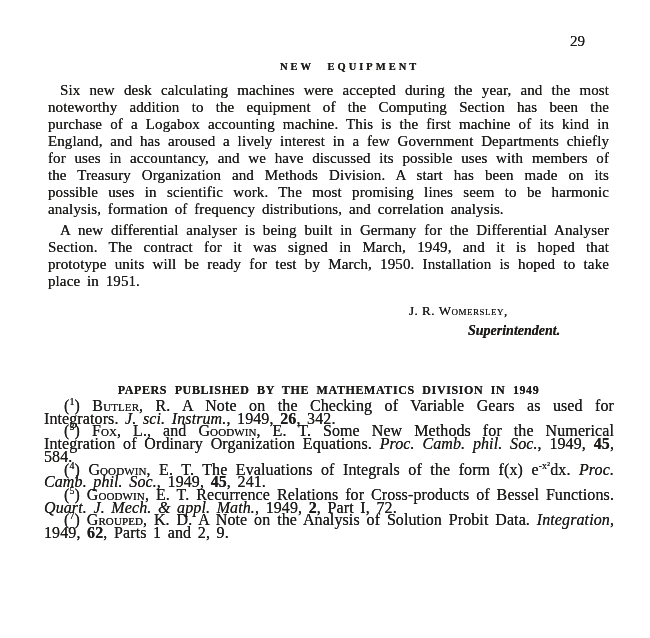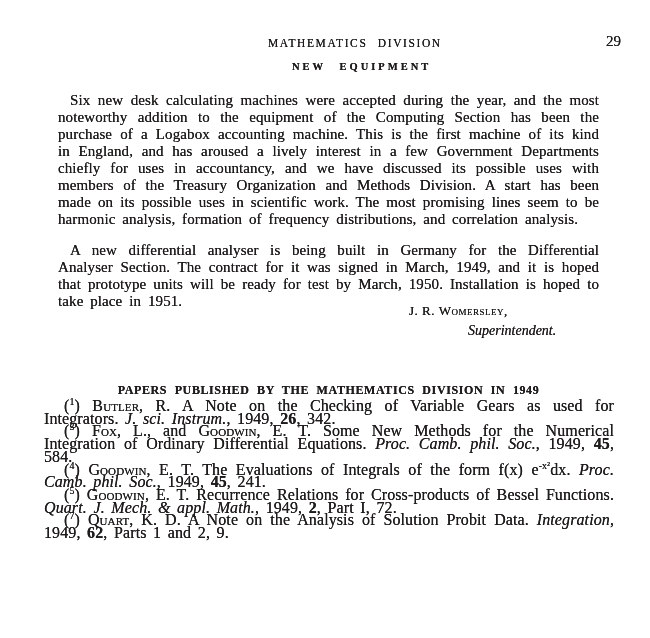--- a/index.html
+++ b/index.html
@@ -11,37 +11,37 @@
     color: #1e1d1b;
     font-family: "Liberation Serif", serif;
     overflow: hidden;
     text-shadow: 0 0 0.35px currentColor;
   }
   .running-head { position: absolute; top: 36px; left: 0; width: 650px; height: 18px; }
   .rh-title {
     position: absolute; left: 268px; top: 1px;
     font-size: 11.5px; letter-spacing: 1.6px; word-spacing: 6px;
   }
-  .rh-page { position: absolute; left: 606px; top: -3px; font-size: 15px; }
+  .rh-page { position: absolute; left: 570px; top: -3px; font-size: 15px; }
   .eq-heading {
-    position: absolute; top: 61px; left: 292px; margin: 0;
+    position: absolute; top: 61px; left: 280px; margin: 0;
     font-size: 10.5px; font-weight: bold; letter-spacing: 3px; word-spacing: 8px;
   }
   .body-text { position: absolute; top: 78px; left: 44px; width: 569px; }
   .body-para {
-    margin: 14px; text-indent: 12px; text-align: justify;
+    margin: 4px; text-indent: 12px; text-align: justify;
     font-size: 15px; line-height: 17px; letter-spacing: 0.1px; word-spacing: 3px;
   }
   .sig-name {
     position: absolute; top: 303px; left: 409px;
     font-size: 13px; letter-spacing: 0.5px;
   }
   .sig-role {
     position: absolute; top: 323px; left: 468px;
-    font-size: 14px; font-style: italic;
+    font-size: 14px; font-style: italic; font-weight: bold;
   }
   .papers-heading {
     position: absolute; top: 383px; left: 44px; width: 569px; margin: 0;
     text-align: center; font-size: 12px; font-weight: bold;
     letter-spacing: 0.6px; word-spacing: 4px;
   }
   .bib-list { position: absolute; top: 400px; left: 44px; width: 570px; }
   .bib-entry {
     margin: 0; text-indent: 20px; text-align: justify;
     font-size: 16px; line-height: 12.7px; letter-spacing: 0.1px; word-spacing: 2.5px;
@@ -50,37 +50,36 @@
   .i  { font-style: italic; }
   .b  { font-weight: bold; }
   sup { font-size: 0.62em; vertical-align: super; line-height: 0; }
 </style>
 </head>
 <body>
 
 <div class="page">
 
   <div class="running-head">
-    <span class="rh-title">MATHEMATICS DIVISION</span>
     <span class="rh-page">29</span>
   </div>
 
   <h2 class="eq-heading">NEW EQUIPMENT</h2>
 
   <div class="body-text">
     <p class="body-para">Six new desk calculating machines were accepted during the year, and the most noteworthy addition to the equipment of the Computing Section has been the purchase of a Logabox accounting machine.  This is the first machine of its kind in England, and has aroused a lively interest in a few Government Departments chiefly for uses in accountancy, and we have discussed its possible uses with members of the Treasury Organization and Methods Division.  A start has been made on its possible uses in scientific work.  The most promising lines seem to be harmonic analysis, formation of frequency distributions, and correlation analysis.</p>
     <p class="body-para">A new differential analyser is being built in Germany for the Differential Analyser Section.  The contract for it was signed in March, 1949, and it is hoped that prototype units will be ready for test by March, 1950.  Installation is hoped to take place in 1951.</p>
   </div>
 
   <div class="sig-name"><span>J. R. </span><span class="sc">Womersley,</span></div>
   <div class="sig-role">Superintendent.</div>
 
   <h3 class="papers-heading">PAPERS PUBLISHED BY THE MATHEMATICS DIVISION IN 1949</h3>
 
   <div class="bib-list" id="bib-list">
       <p class="bib-entry"><span>(<sup>1</sup>) </span><span class="sc">Butler</span><span>, R.  A Note on the Checking of Variable Gears as used for Integrators. </span><span class="i">J. sci. Instrum.</span><span>, 1949, </span><span class="b">26</span><span>, 342.</span></p>
-      <p class="bib-entry"><span>(<sup>3</sup>) </span><span class="sc">Fox</span><span>, L., and </span><span class="sc">Goodwin</span><span>, E. T.  Some New Methods for the Numerical Integration of Ordinary Differential Equations. </span><span class="i">Proc. Camb. phil. Soc.</span><span>, 1949, </span><span class="b">45</span><span>, 584.</span></p>
+      <p class="bib-entry"><span>(<sup>3</sup>) </span><span class="sc">Fox</span><span>, L., and </span><span class="sc">Goodwin</span><span>, E. T.  Some New Methods for the Numerical Integration of Ordinary Organization Equations. </span><span class="i">Proc. Camb. phil. Soc.</span><span>, 1949, </span><span class="b">45</span><span>, 584.</span></p>
       <p class="bib-entry"><span>(<sup>4</sup>) </span><span class="sc">Goodwin</span><span>, E. T.  The Evaluations of Integrals of the form f(x) e</span><sup>-x²</sup><span>dx.  </span><span class="i">Proc. Camb. phil. Soc.</span><span>, 1949, </span><span class="b">45</span><span>, 241.</span></p>
       <p class="bib-entry"><span>(<sup>5</sup>) </span><span class="sc">Goodwin</span><span>, E. T.  Recurrence Relations for Cross-products of Bessel Functions. </span><span class="i">Quart. J. Mech. &amp; appl. Math.</span><span>, 1949, </span><span class="b">2</span><span>, Part I, 72.</span></p>
-      <p class="bib-entry"><span>(<sup>7</sup>) </span><span class="sc">Quart</span><span>, K. D.  A Note on the Analysis of Solution Probit Data.  </span><span class="i">Integration</span><span>, 1949, </span><span class="b">62</span><span>, Parts 1 and 2, 9.</span></p>
+      <p class="bib-entry"><span>(<sup>7</sup>) </span><span class="sc">Grouped</span><span>, K. D.  A Note on the Analysis of Solution Probit Data.  </span><span class="i">Integration</span><span>, 1949, </span><span class="b">62</span><span>, Parts 1 and 2, 9.</span></p>
     </div>
 
 </div>
 
 </body></html>

